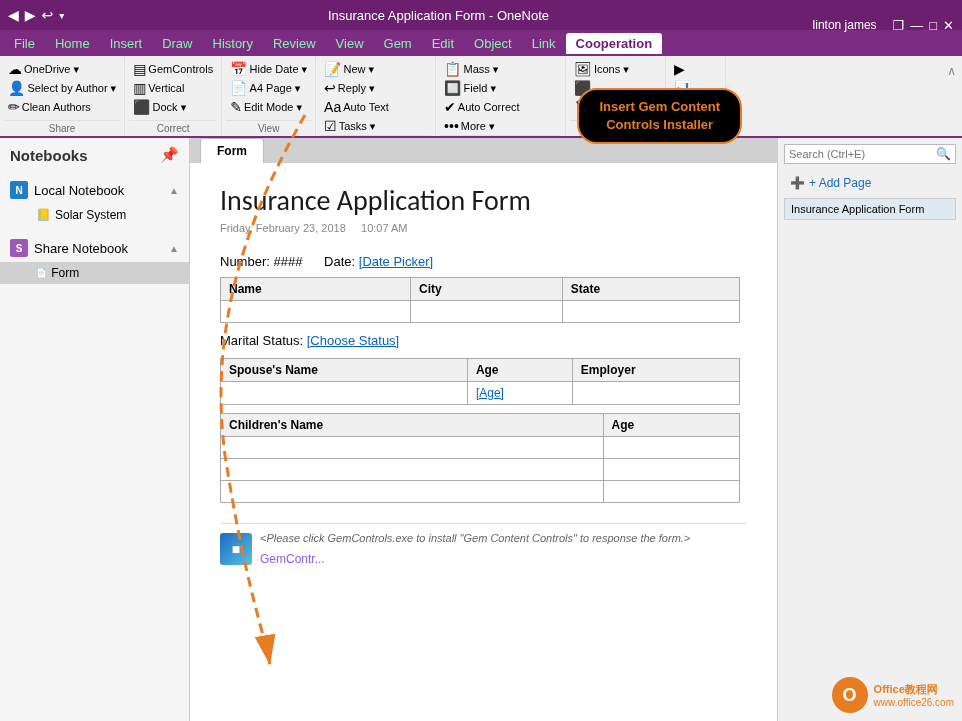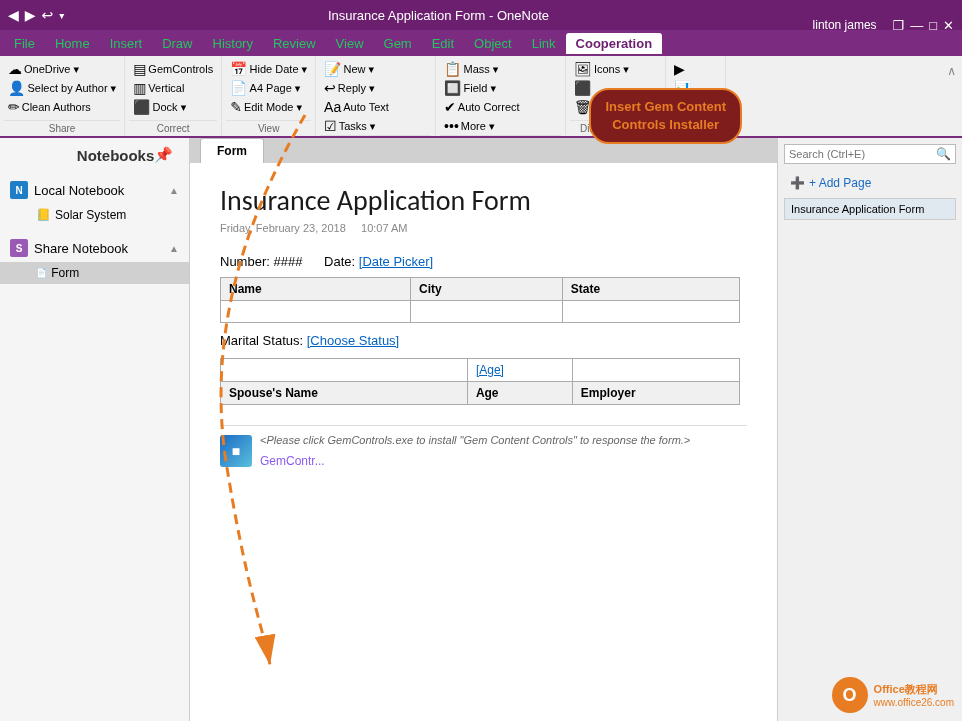--- a/index.html
+++ b/index.html
@@ -9,29 +9,29 @@
     #title-bar { background: #6b1f6e; height: 30px; display: flex; align-items: center; justify-content: space-between; padding: 0 8px; color: white; }
     #title-bar .nav-icons { display: flex; gap: 6px; align-items: center; }
     #title-bar .nav-icons span { color: white; font-size: 14px; cursor: pointer; }
     #title-bar .title { flex: 1; text-align: center; font-size: 13px; }
     #title-bar .user-area { display: flex; align-items: flex-start; gap: 8px; font-size: 12px; margin-top: 20px; }
     #title-bar .win-controls { display: flex; gap: 6px; margin-left: 8px; }
     #title-bar .win-controls span { font-size: 13px; cursor: pointer; }
 
     
     #menu-bar { background: #7b2c80; height: 26px; display: flex; align-items: center; padding: 0 4px; }
-    #menu-bar .menu-item { color: #22c55e; padding: 3px 10px; font-size: 13px; cursor: pointer; border-radius: 2px; }
+    #menu-bar .menu-item { color: #86efac; padding: 3px 10px; font-size: 13px; cursor: pointer; border-radius: 2px; }
     #menu-bar .menu-item.active { background: white; color: #6b1f6e; font-weight: bold; border-radius: 3px 3px 0 0; }
 
     
     #app-layout { display: flex; height: calc(721px - 56px - 26px); }
 
     
     #sidebar { width: 190px; background: #f5f5f5; border-right: 1px solid #ccc; display: flex; flex-direction: column; }
-    #sidebar-header { padding: 8px 16px; font-size: 15px; font-weight: bold; color: #333; display: flex; align-items: center; justify-content: flex-end; }
+    #sidebar-header { padding: 8px 10px; font-size: 15px; font-weight: bold; color: #333; display: flex; align-items: center; justify-content: space-between; }
     #sidebar-header .pin-icon { color: #888; cursor: pointer; }
     .notebook-section { padding: 4px 0; }
     .notebook-item { display: flex; align-items: center; gap: 6px; padding: 5px 10px; cursor: pointer; font-size: 13px; }
     .notebook-item .nb-icon { width: 18px; height: 18px; border-radius: 2px; display: flex; align-items: center; justify-content: center; color: white; font-size: 10px; font-weight: bold; }
     .nb-blue { background: #1e7ec7; }
     .nb-purple { background: #9b59b6; }
     .sub-item { padding: 4px 10px 4px 36px; cursor: pointer; font-size: 12px; display: flex; align-items: center; gap: 4px; }
     .sub-item.active { background: #d0d0d0; }
     .expand-arrow { color: #888; font-size: 10px; margin-left: auto; }
 
@@ -55,21 +55,21 @@
     .number-date-line { text-align: left; width: 480px; margin: 8px 0; font-size: 13px; }
 
     
     #right-panel { width: 185px; background: #f0f0f0; border-left: 1px solid #ccc; display: flex; flex-direction: column; padding: 6px; }
     #search-box { display: flex; align-items: center; border: 1px solid #bbb; background: white; padding: 2px 4px; margin-bottom: 8px; }
     #search-box input { border: none; outline: none; font-size: 11px; flex: 1; }
     #add-page-btn { display: flex; align-items: center; gap: 4px; padding: 4px 6px; cursor: pointer; font-size: 12px; color: #1a6bc4; }
     .page-list-item { padding: 4px 6px; font-size: 11px; cursor: pointer; background: #e0e8f0; margin-top: 4px; border: 1px solid #ccc; }
 
     
-    .tooltip-bubble { position: absolute; top: 82px; right: 200px; background: #7f1d1d; border: 2px solid #e87c22; border-radius: 20px; padding: 8px 14px; font-size: 13px; color: #e87c22; font-weight: bold; text-align: center; line-height: 1.4; z-index: 100; }
+    .tooltip-bubble { position: absolute; top: 82px; right: 200px; background: #000000; border: 2px solid #e87c22; border-radius: 20px; padding: 8px 20px; font-size: 13px; color: #e87c22; font-weight: bold; text-align: center; line-height: 1.4; z-index: 100; }
 
     
     .installer-bar { display: flex; align-items: center; gap: 8px; padding: 8px 0; font-size: 11px; color: #555; border-top: 1px solid #ddd; margin-top: 20px; }
     .installer-icon { width: 32px; height: 32px; background: linear-gradient(135deg, #1a6bc4, #5bc0de); border-radius: 3px; display: flex; align-items: center; justify-content: center; color: white; font-size: 14px; }
 
     
     #watermark { position: absolute; bottom: 8px; right: 8px; display: flex; align-items: center; gap: 6px; z-index: 200; }
     #watermark .wm-icon { width: 36px; height: 36px; background: #e87c22; border-radius: 50%; display: flex; align-items: center; justify-content: center; color: white; font-size: 18px; font-weight: bold; }
     #watermark .wm-text { color: #e87c22; font-size: 11px; font-weight: bold; }
     #watermark .wm-url { color: #e87c22; font-size: 10px; }
@@ -336,35 +336,55 @@
         </table>
 
       <div class="form-line">
         <span>Marital Status:</span>
         <span class="form-link">[Choose Status]</span>
       </div>
 
       <table class="form-table">
         <tbody>
             <tr>
+          <th>Spouse's Name</th>
+          <th>Age</th>
+          <th>Employer</th>
+        </tr>
+        <tr>
           <td></td>
           <td>
             <span class="form-link">[Age]</span>
           </td>
           <td></td>
         </tr>
-        <tr>
-          <th>Spouse's Name</th>
-          <th>Age</th>
-          <th>Employer</th>
-        </tr>
       </tbody>
         </table>
 
 
+      <table class="form-table">
+        <tbody>
+            <tr>
+          <th>Children's Name</th>
+          <th>Age</th>
+        </tr>
+        <tr>
+              <td></td>
+              <td></td>
+            </tr>
+        <tr>
+              <td></td>
+              <td></td>
+            </tr>
+        <tr>
+              <td></td>
+              <td></td>
+            </tr>
+      </tbody>
+        </table>
 
       <div class="installer-bar">
         <div class="installer-icon">■</div>
         <div>
           <div style="font-style:italic; color:#666; font-size:11px;">&lt;Please click GemControls.exe to install "Gem Content Controls" to response the form.&gt;</div>
           <div style="color:#8b5cf6; cursor:pointer; font-size:12px;margin-top:8px;">GemContr...</div>
         </div>
       </div>
     </div>
   </div>

